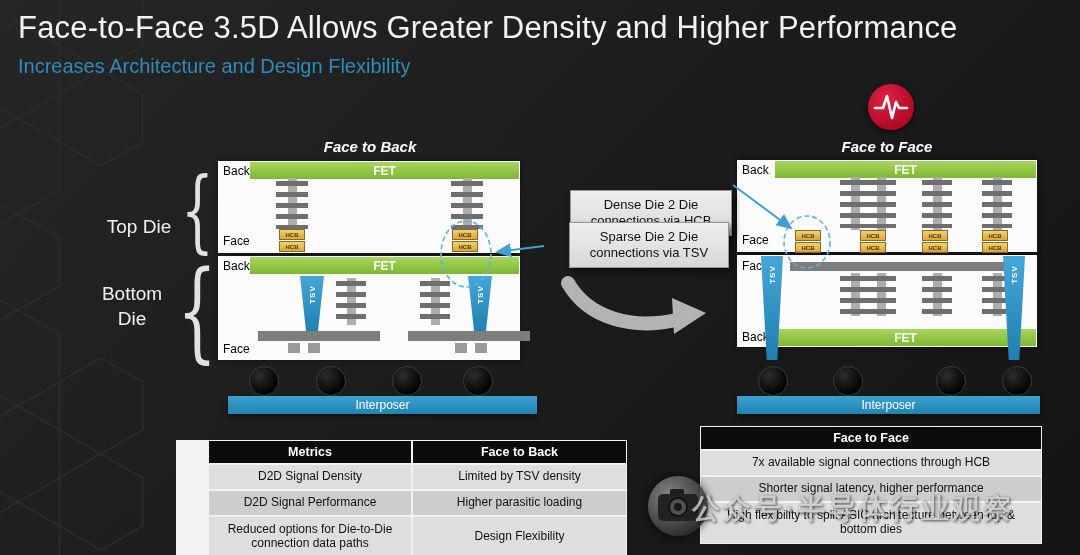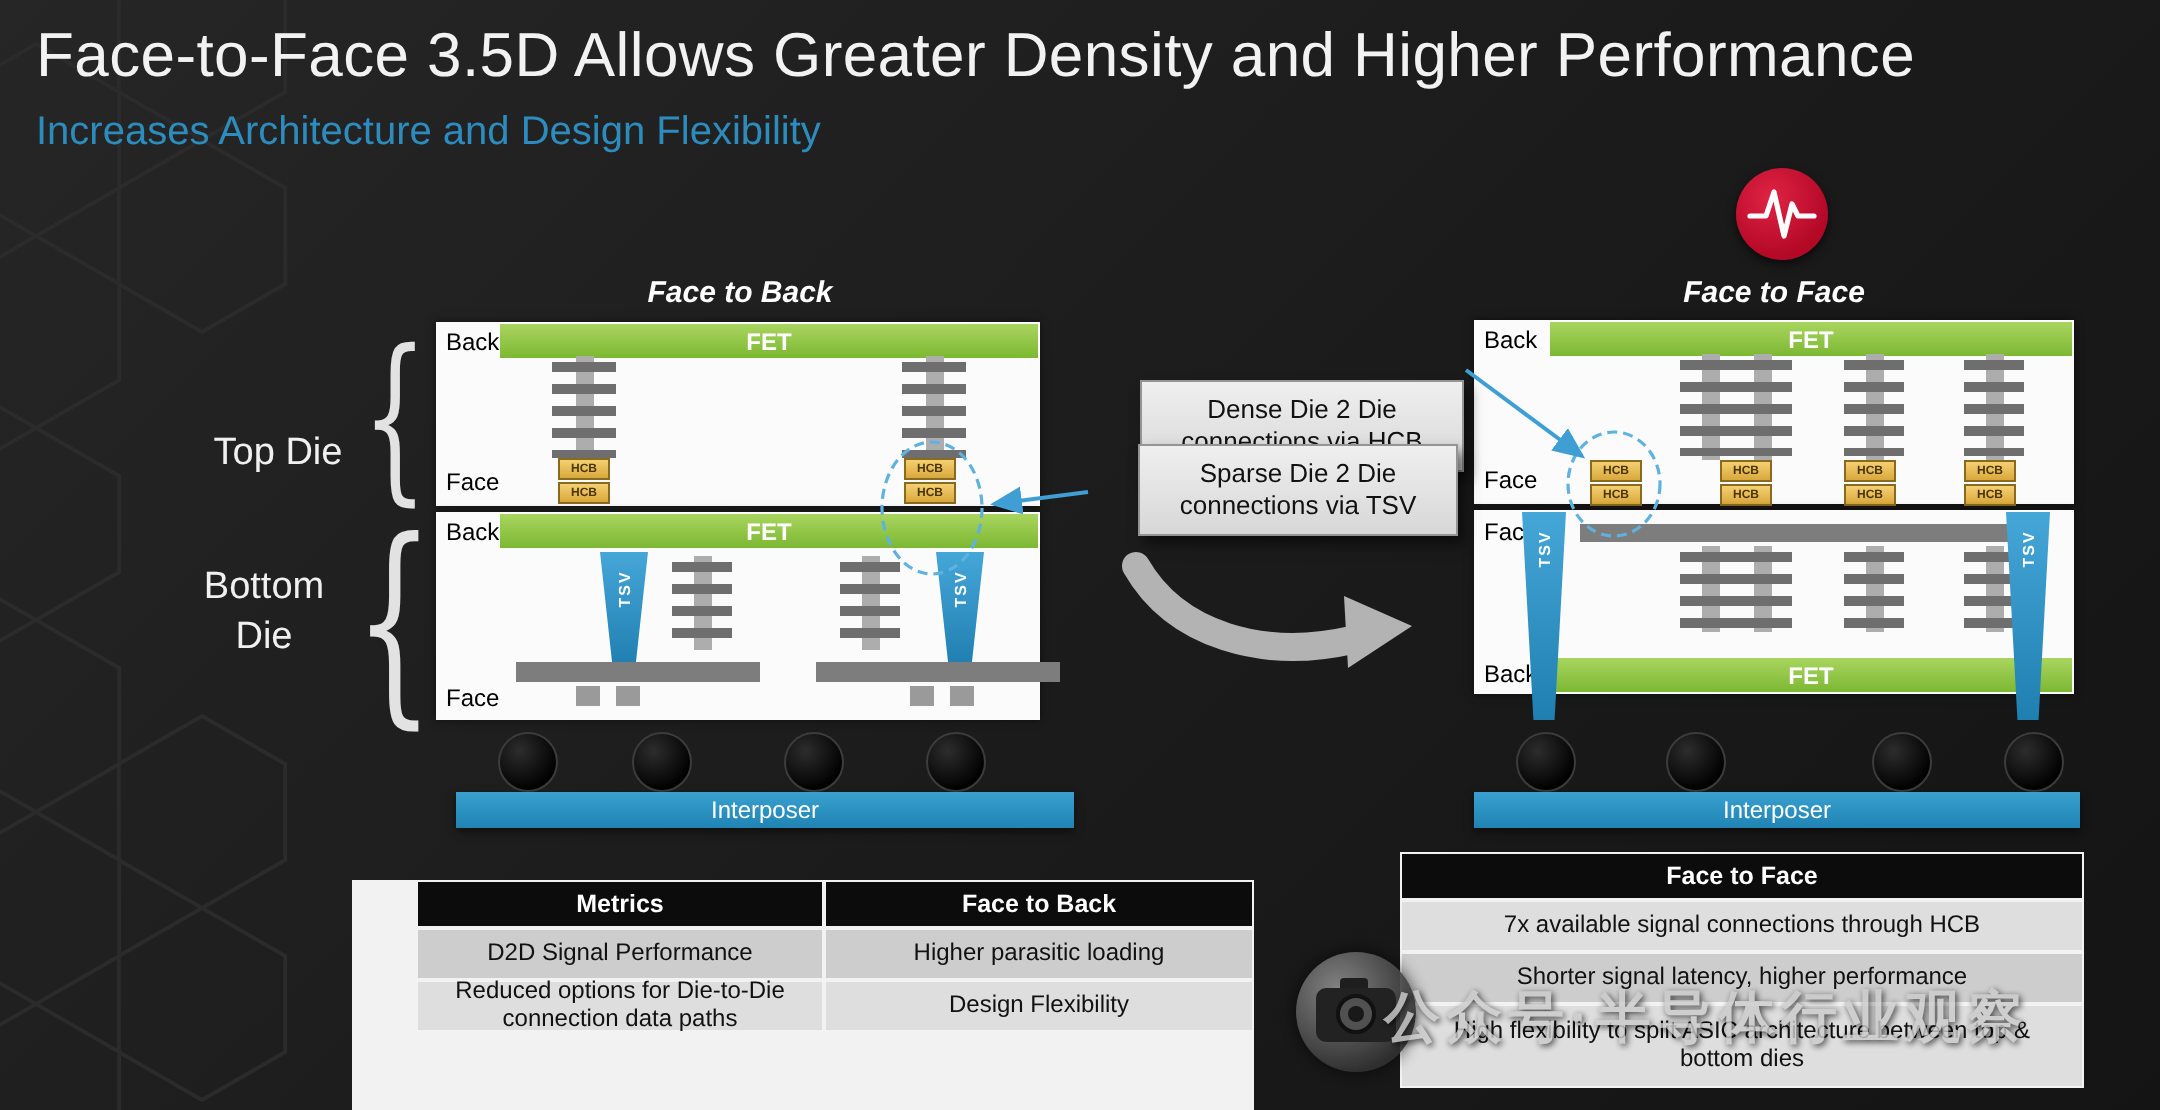--- a/index.html
+++ b/index.html
@@ -197,20 +197,22 @@
     <ellipse cx="807" cy="242" rx="23" ry="26" fill="none" stroke="#5fb1e0" stroke-width="1.6" stroke-dasharray="5 3"></ellipse>
     <line x1="733" y1="185" x2="791" y2="228" stroke="#3f9fd4" stroke-width="2" marker-end="url(#arrowB)"></line>
     <line x1="544" y1="246" x2="497" y2="252" stroke="#3f9fd4" stroke-width="2" marker-end="url(#arrowB)"></line>
     <path d="M 568 283 C 588 318, 632 330, 676 320" fill="none" stroke="#b3b3b3" stroke-width="14" stroke-linecap="round"></path>
     <polygon points="672,298 706,313 674,334" fill="#b3b3b3"></polygon>
   </svg>
 
   <div class="tbl" style="left:176px;top:440px;width:417px;grid-template-columns:202px 1fr;grid-template-rows:22px 24px 24px 40px;padding-left:32px;">
     <div class="th">Metrics</div>
     <div class="th">Face to Back</div>
+    <div class="td">D2D Signal Density</div>
+    <div class="td">Limited by TSV density</div>
     <div class="td alt">D2D Signal Performance</div>
     <div class="td alt">Higher parasitic loading</div>
     <div class="td">Reduced options for Die-to-Die connection data paths</div>
     <div class="td">Design Flexibility</div>
   </div>
 
   <div class="tbl" style="left:700px;top:426px;width:340px;grid-template-columns:1fr;grid-template-rows:22px 24px 24px 40px;">
     <div class="th">Face to Face</div>
     <div class="td">7x available signal connections through HCB</div>
     <div class="td alt">Shorter signal latency, higher performance</div>

